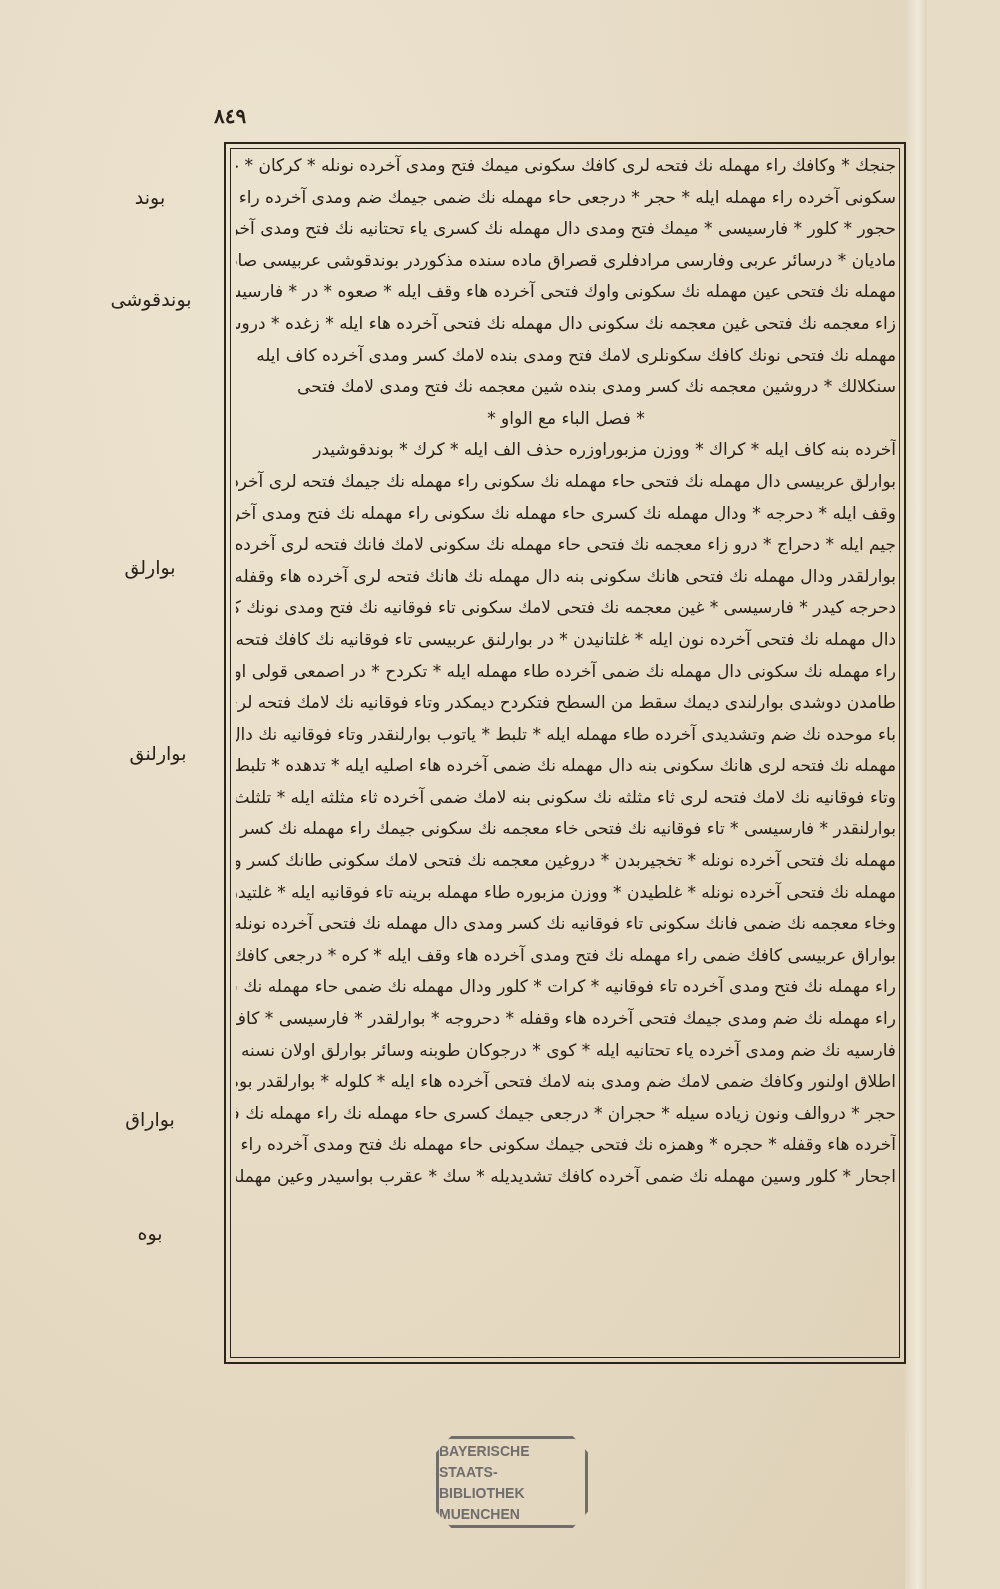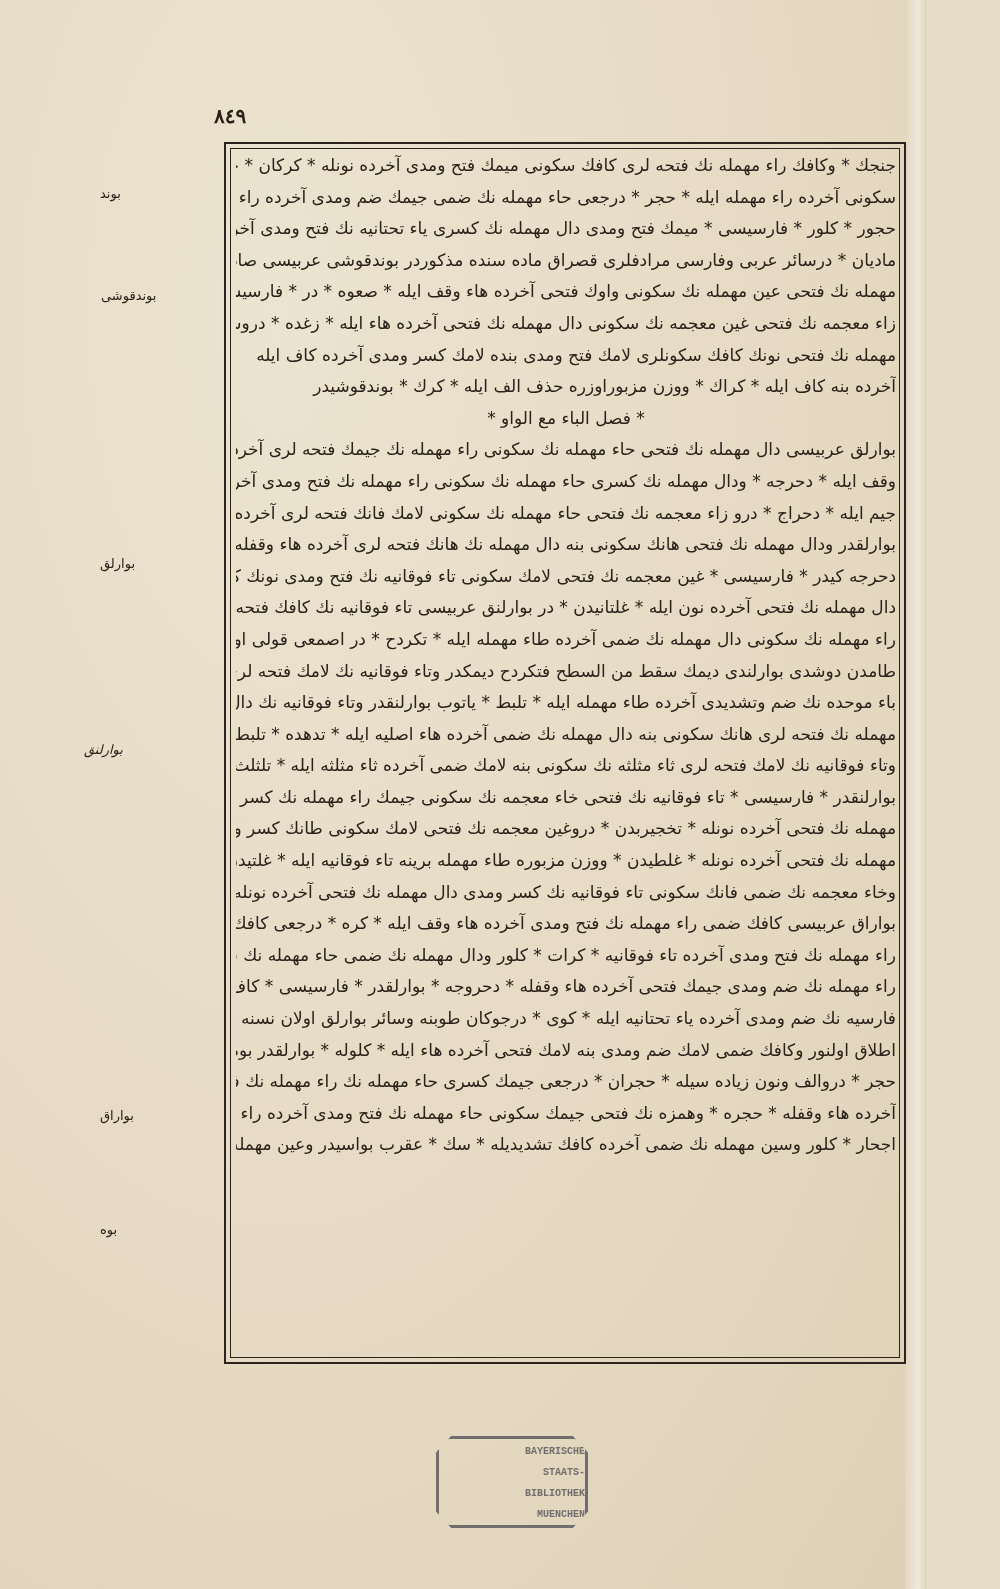--- a/index.html
+++ b/index.html
@@ -36,28 +36,28 @@
     position:absolute; left:236px; top:150px; width:660px;
     direction:rtl; text-align:justify;
   }
   .line {
     height:31.6px; line-height:31.6px; font-size:17px;
     white-space:nowrap; overflow:hidden; text-align:justify;
     font-family:"DejaVu Sans", sans-serif;
   }
   .line.center { text-align:center; }
   .margin-note {
-    position:absolute; font-size:13px; direction:rtl; text-align:left;
+    position:absolute; font-size:19px; direction:rtl; text-align:center;
     width:100px; font-family:"DejaVu Sans", sans-serif;
   }
   .stamp {
     position:absolute; left:436px; top:1436px; width:152px; height:92px;
     border:3px solid #4a4a52; border-radius:14px;
-    color:#4a4a52; font-family:Liberation Mono, monospace; font-weight:bold;
-    font-size:10px; text-align:right; line-height:21px; opacity:0.75;
+    color:#4a4a52; font-family:Liberation Sans, sans-serif; font-weight:bold;
+    font-size:14px; text-align:left; line-height:21px; opacity:0.75;
     box-sizing:border-box; padding-top:2px;
     clip-path:polygon(10% 0,90% 0,100% 18%,100% 82%,90% 100%,10% 100%,0 82%,0 18%);
   }
 </style>
 </head>
 <body>
 
 <div class="page">
   <div class="right-edge"></div>
 
@@ -66,22 +66,23 @@
   <div class="frame"></div>
 
   <div class="text-block" id="text-block">
       <div class="line">جنجك * وكافك راء مهمله نك فتحه لرى كافك سكونى ميمك فتح ومدى آخرده نونله * كركان * جنجك</div>
       <div class="line">سكونى آخرده راء مهمله ايله * حجر * درجعى حاء مهمله نك ضمى جيمك ضم ومدى آخرده راء مهمله ايله</div>
       <div class="line">حجور * كلور * فارسيسى * ميمك فتح ومدى دال مهمله نك كسرى ياء تحتانيه نك فتح ومدى آخرده نونله</div>
       <div class="line">ماديان * درسائر عربى وفارسى مرادفلرى قصراق ماده سنده مذكوردر بوندقوشى عربيسى صاد</div>
       <div class="line">مهمله نك فتحى عين مهمله نك سكونى واوك فتحى آخرده هاء وقف ايله * صعوه * در * فارسيسى</div>
       <div class="line">زاء معجمه نك فتحى غين معجمه نك سكونى دال مهمله نك فتحى آخرده هاء ايله * زغده * دروسين</div>
       <div class="line">مهمله نك فتحى نونك كافك سكونلرى لامك فتح ومدى بنده لامك كسر ومدى آخرده كاف ايله</div>
+      <div class="line">سنكلالك * دروشين معجمه نك كسر ومدى بنده شين معجمه نك فتح ومدى لامك فتحى</div>
+      <div class="line center">* فصل الباء مع الواو *</div>
       <div class="line">آخرده بنه كاف ايله * كراك * ووزن مزبوراوزره حذف الف ايله * كرك * بوندقوشيدر</div>
-      <div class="line center">* فصل الباء مع الواو *</div>
       <div class="line">بوارلق عربيسى دال مهمله نك فتحى حاء مهمله نك سكونى راء مهمله نك جيمك فتحه لرى آخرده هاء</div>
       <div class="line">وقف ايله * دحرجه * ودال مهمله نك كسرى حاء مهمله نك سكونى راء مهمله نك فتح ومدى آخرده</div>
       <div class="line">جيم ايله * دحراج * درو زاء معجمه نك فتحى حاء مهمله نك سكونى لامك فانك فتحه لرى آخرده هاء وقفله</div>
       <div class="line">بوارلقدر ودال مهمله نك فتحى هانك سكونى بنه دال مهمله نك هانك فتحه لرى آخرده هاء وقفله * دهدهه</div>
       <div class="line">دحرجه كيدر * فارسيسى * غين معجمه نك فتحى لامك سكونى تاء فوقانيه نك فتح ومدى نونك كسر ومدى</div>
       <div class="line">دال مهمله نك فتحى آخرده نون ايله * غلتانيدن * در بوارلنق عربيسى تاء فوقانيه نك كافك فتحه لرى</div>
       <div class="line">راء مهمله نك سكونى دال مهمله نك ضمى آخرده طاء مهمله ايله * تكردح * در اصمعى قولى اوزره مثلا</div>
       <div class="line">طامدن دوشدى بوارلندى ديمك سقط من السطح فتكردح ديمكدر وتاء فوقانيه نك لامك فتحه لرى</div>
       <div class="line">باء موحده نك ضم وتشديدى آخرده طاء مهمله ايله * تلبط * ياتوب بوارلنقدر وتاء فوقانيه نك دال</div>
       <div class="line">مهمله نك فتحه لرى هانك سكونى بنه دال مهمله نك ضمى آخرده هاء اصليه ايله * تدهده * تلبط كيدر</div>
@@ -97,21 +98,21 @@
       <div class="line">اطلاق اولنور وكافك ضمى لامك ضم ومدى بنه لامك فتحى آخرده هاء ايله * كلوله * بوارلقدر بوه كه</div>
       <div class="line">حجر * دروالف ونون زياده سيله * حجران * درجعى جيمك كسرى حاء مهمله نك راء مهمله نك فتحه لرى</div>
       <div class="line">آخرده هاء وقفله * حجره * وهمزه نك فتحى جيمك سكونى حاء مهمله نك فتح ومدى آخرده راء مهمله ايله</div>
       <div class="line">اجحار * كلور وسين مهمله نك ضمى آخرده كافك تشديديله * سك * عقرب بواسيدر وعين مهمله نك</div>
     </div>
 
   <div id="margin">
       <div class="margin-note" style="left: 100px; top: 186px;">بوند</div>
       <div class="margin-note" style="left: 101px; top: 288px;">بوندقوشی</div>
       <div class="margin-note" style="left: 100px; top: 556px;">بوارلق</div>
-      <div class="margin-note" style="left: 84px; top: 742px; font-style: italic;">بوارلنق</div>
+      <div class="margin-note" style="left: 108px; top: 742px;">بوارلنق</div>
       <div class="margin-note" style="left: 100px; top: 1108px;">بواراق</div>
       <div class="margin-note" style="left: 100px; top: 1222px;">بوه</div>
     </div>
 
   <div class="stamp">
     <div>BAYERISCHE</div>
     <div>STAATS-</div>
     <div>BIBLIOTHEK</div>
     <div>MUENCHEN</div>
   </div>

